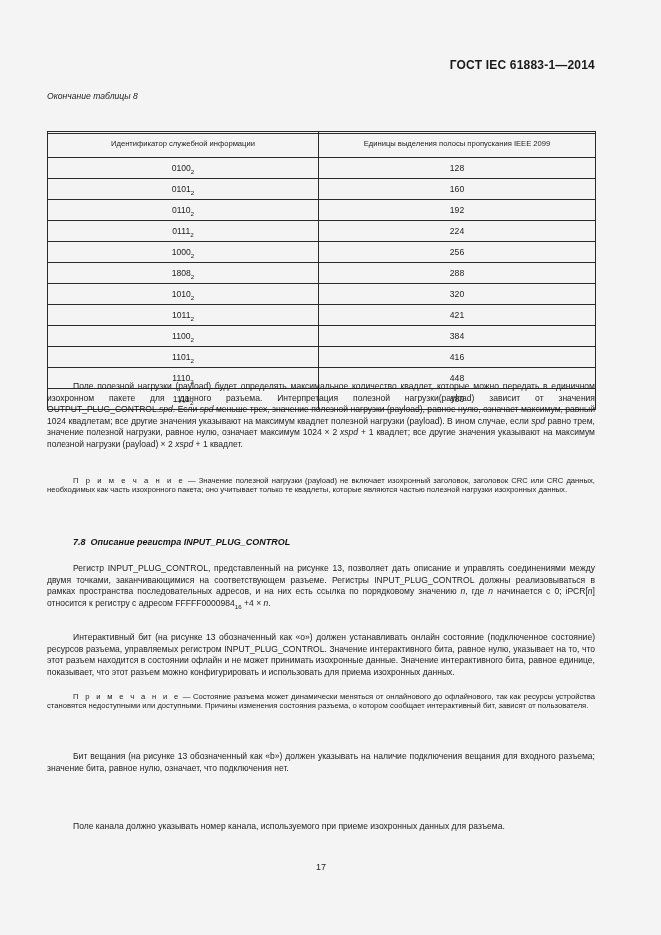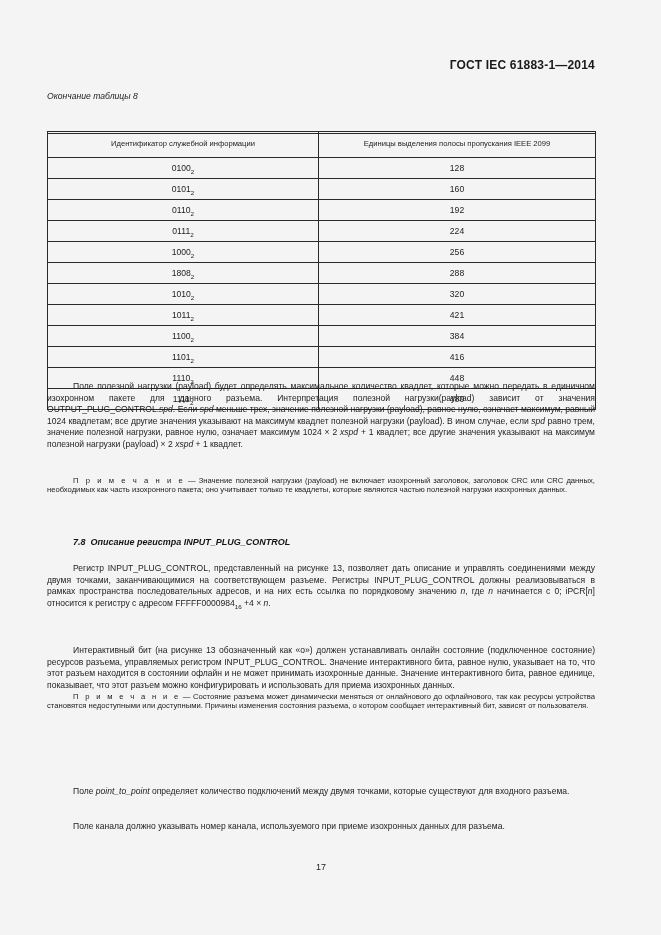--- a/index.html
+++ b/index.html
@@ -224,32 +224,32 @@
   </div>
 
   <div class="body-block" style="top:537px;">
     <div class="sec-head"><span>7.8</span>&nbsp;&nbsp;<span>Описание регистра INPUT_PLUG_CONTROL</span></div>
   </div>
 
   <div class="body-block" style="top:563px;">
     <p><span>Регистр INPUT_PLUG_CONTROL, представленный на рисунке 13, позволяет дать описание и управлять соединениями между двумя точками, заканчивающимися на соответствующем разъеме. Регистры INPUT_PLUG_CONTROL должны реализовываться в рамках пространства последовательных адресов, и на них есть ссылка по порядковому значению </span><i>n</i><span>, где </span><i>n</i><span> начинается с 0; iPCR[</span><i>n</i><span>] относится к регистру с адресом FFFFF0000984</span><span class="sub">16</span><span> +4 × </span><i>n</i><span>.</span></p>
   </div>
 
-  <div class="body-block" style="top:632px;margin-top:13px;">
+  <div class="body-block" style="top:632px;">
     <p>Интерактивный бит (на рисунке 13 обозначенный как «о») должен устанавливать онлайн состояние (подключенное состояние) ресурсов разъема, управляемых регистром INPUT_PLUG_CONTROL. Значение интерактивного бита, равное нулю, указывает на то, что этот разъем находится в состоянии офлайн и не может принимать изохронные данные. Значение интерактивного бита, равное единице, показывает, что этот разъем можно конфигурировать и использовать для приема изохронных данных.</p>
   </div>
 
   <div class="body-block" style="top:692px;">
     <div class="note"><span class="lbl">П р и м е ч а н и е</span><span>  — Состояние разъема может динамически меняться от онлайнового до офлайнового, так как ресурсы устройства становятся недоступными или доступными. Причины изменения состояния разъема, о котором сообщает интерактивный бит, зависят от пользователя.</span></div>
   </div>
 
-
-  <div class="body-block" style="top:786px;">
-    <p><span>Поле </span><i>point_to_point</i><span> определяет количество подключений между двумя точками, которые существуют для входного разъема.</span></p>
-  </div>
+  <div class="body-block" style="top:751px;">
+    <p>Бит вещания (на рисунке 13 обозначенный как «b») должен указывать на наличие подключения вещания для входного разъема; значение бита, равное нулю, означает, что подключения нет.</p>
+  </div>
+
 
   <div class="body-block" style="top:821px;">
     <p>Поле канала должно указывать номер канала, используемого при приеме изохронных данных для разъема.</p>
   </div>
 
   <div class="page-number" style="top:862px;">17</div>
 
 </div>
 
 </body></html>

